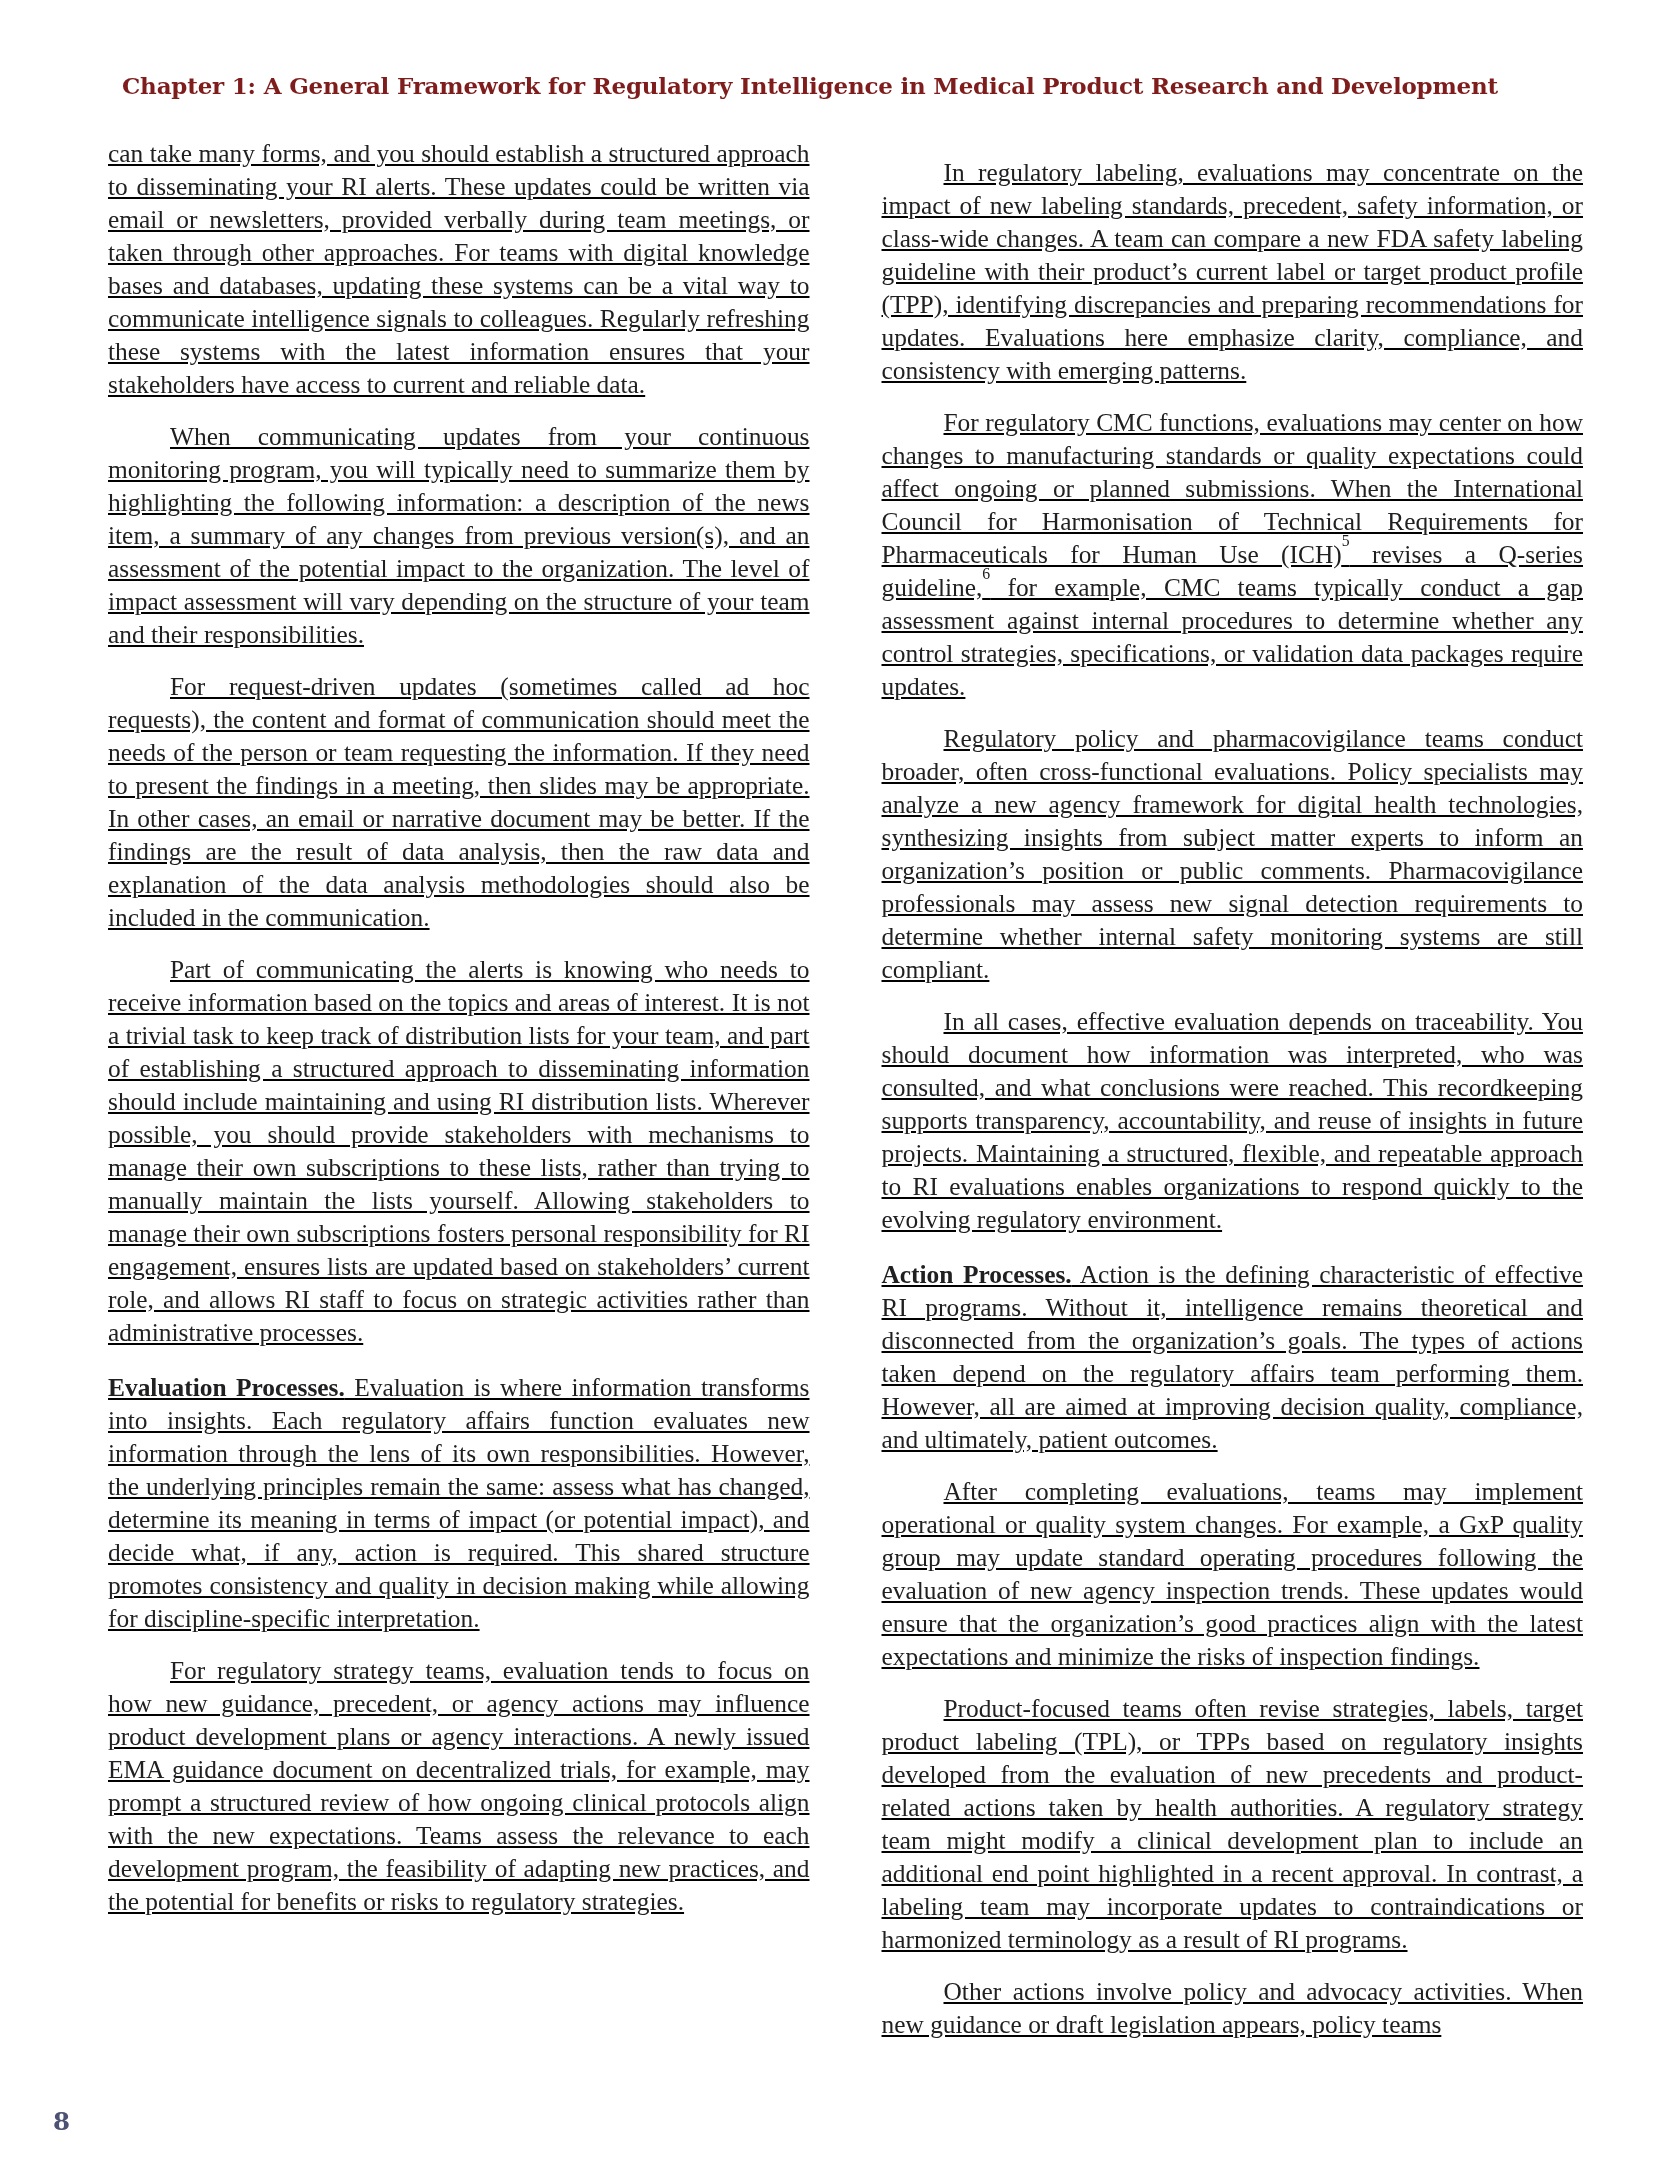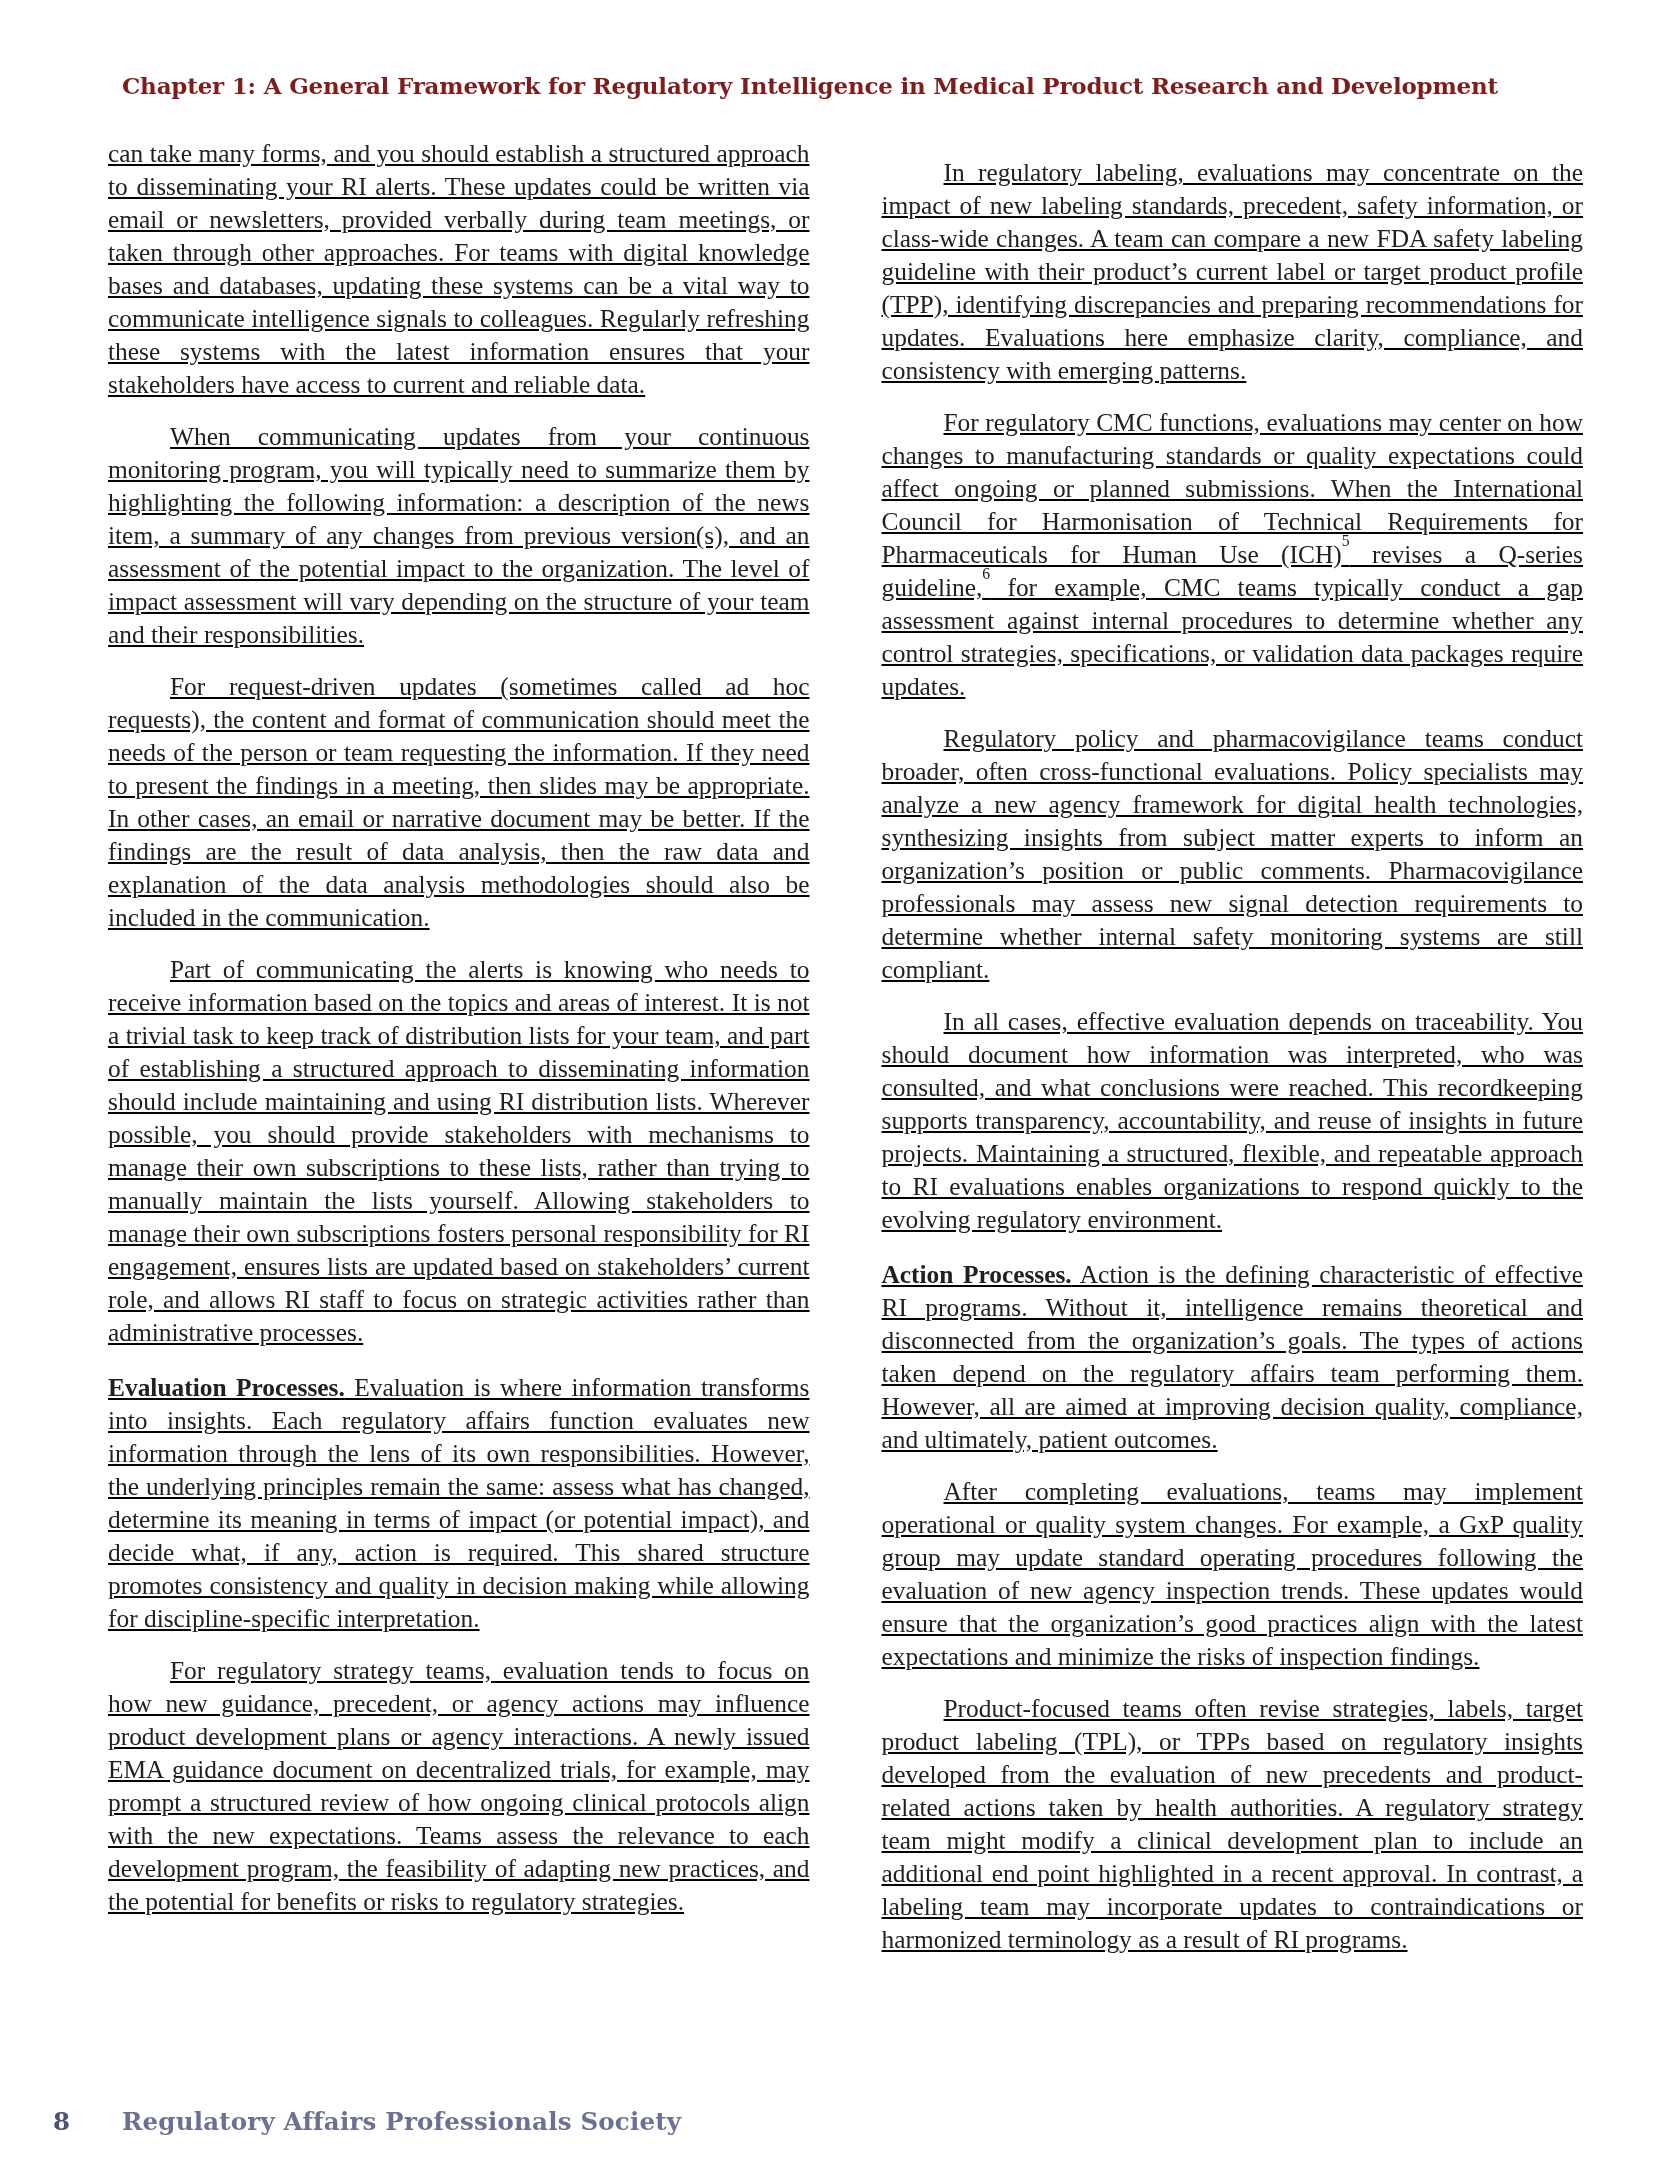--- a/index.html
+++ b/index.html
@@ -93,23 +93,23 @@
     </div>
 
     <div class="col">
       <p class="indent">In regulatory labeling, evaluations may concentrate on the impact of new labeling standards, precedent, safety information, or class-wide changes. A team can compare a new FDA safety labeling guideline with their product’s current label or target product profile (TPP), identifying discrepancies and preparing recommendations for updates. Evaluations here emphasize clarity, compliance, and consistency with emerging patterns.</p>
       <p class="indent"><span>For regulatory CMC functions, evaluations may center on how changes to manufacturing standards or quality expectations could affect ongoing or planned submissions. When the International Council for Harmonisation of Technical Requirements for Pharmaceuticals for Human Use (ICH)</span><sup class="fnref">5</sup><span> revises a Q-series guideline,</span><sup class="fnref">6</sup><span> for example, CMC teams typically conduct a gap assessment against internal procedures to determine whether any control strategies, specifications, or validation data packages require updates.</span></p>
       <p class="indent">Regulatory policy and pharmacovigilance teams conduct broader, often cross-functional evaluations. Policy specialists may analyze a new agency framework for digital health technologies, synthesizing insights from subject matter experts to inform an organization’s position or public comments. Pharmacovigilance professionals may assess new signal detection requirements to determine whether internal safety monitoring systems are still compliant.</p>
       <p class="indent">In all cases, effective evaluation depends on traceability. You should document how information was interpreted, who was consulted, and what conclusions were reached. This recordkeeping supports transparency, accountability, and reuse of insights in future projects. Maintaining a structured, flexible, and repeatable approach to RI evaluations enables organizations to respond quickly to the evolving regulatory environment.</p>
       <p class="section"><strong>Action Processes.</strong><span> Action is the defining characteristic of effective RI programs. Without it, intelligence remains theoretical and disconnected from the organization’s goals. The types of actions taken depend on the regulatory affairs team performing them. However, all are aimed at improving decision quality, compliance, and ultimately, patient outcomes.</span></p>
       <p class="indent">After completing evaluations, teams may implement operational or quality system changes. For example, a GxP quality group may update standard operating procedures following the evaluation of new agency inspection trends. These updates would ensure that the organization’s good practices align with the latest expectations and minimize the risks of inspection findings.</p>
       <p class="indent">Product-focused teams often revise strategies, labels, target product labeling (TPL), or TPPs based on regulatory insights developed from the evaluation of new precedents and product-related actions taken by health authorities. A regulatory strategy team might modify a clinical development plan to include an additional end point highlighted in a recent approval. In contrast, a labeling team may incorporate updates to contraindications or harmonized terminology as a result of RI programs.</p>
+      <p class="indent">Other actions involve policy and advocacy activities. When new guidance or draft legislation appears, policy teams</p>
     </div>
 
   </div>
 
   <div class="footer">
     <span class="page-num">8</span>
-    <span class="publisher">Regulatory Affairs Professionals Society</span>
   </div>
 
 </div>
 
 
 </body></html>

